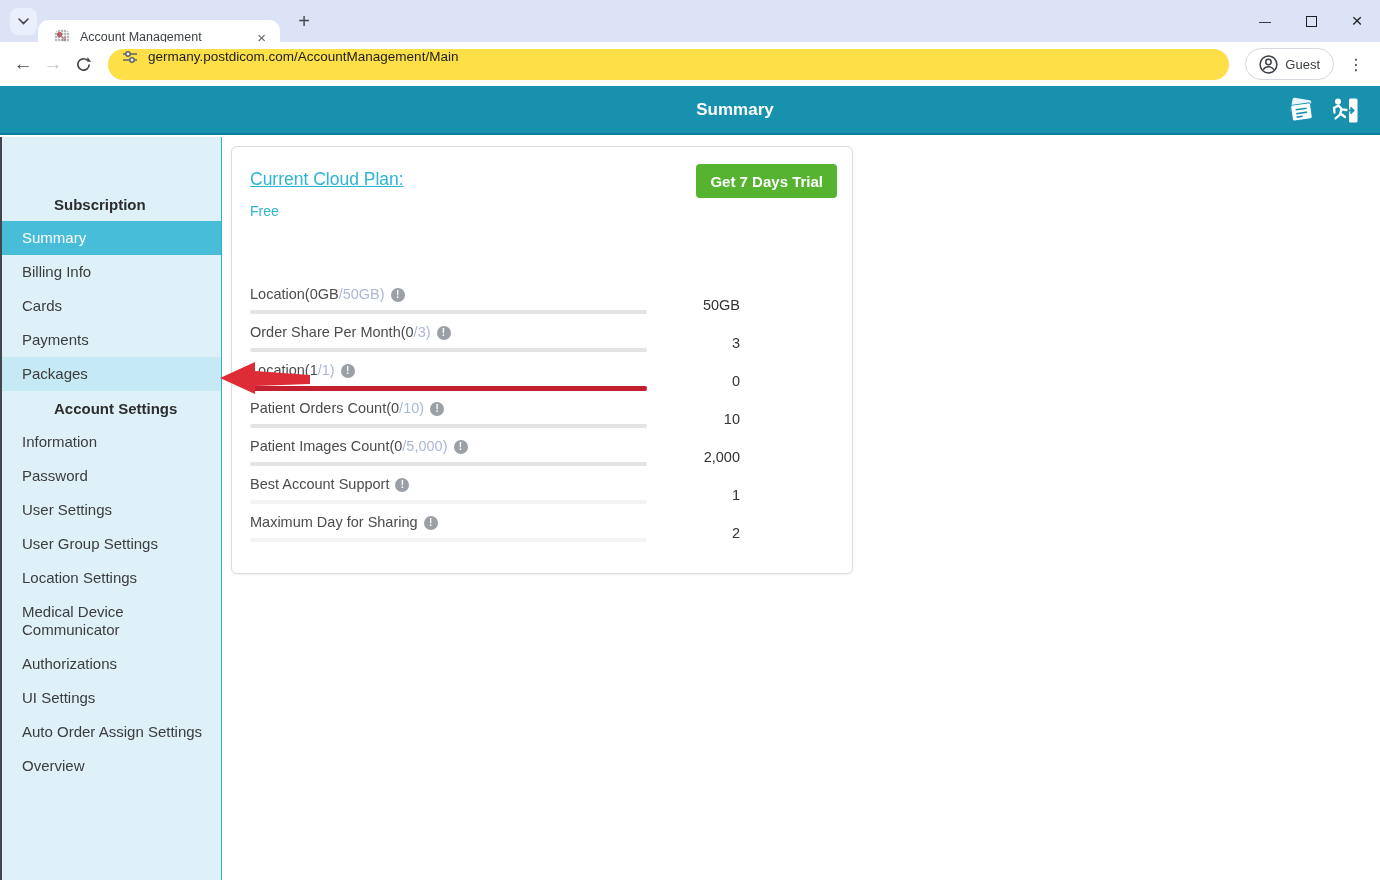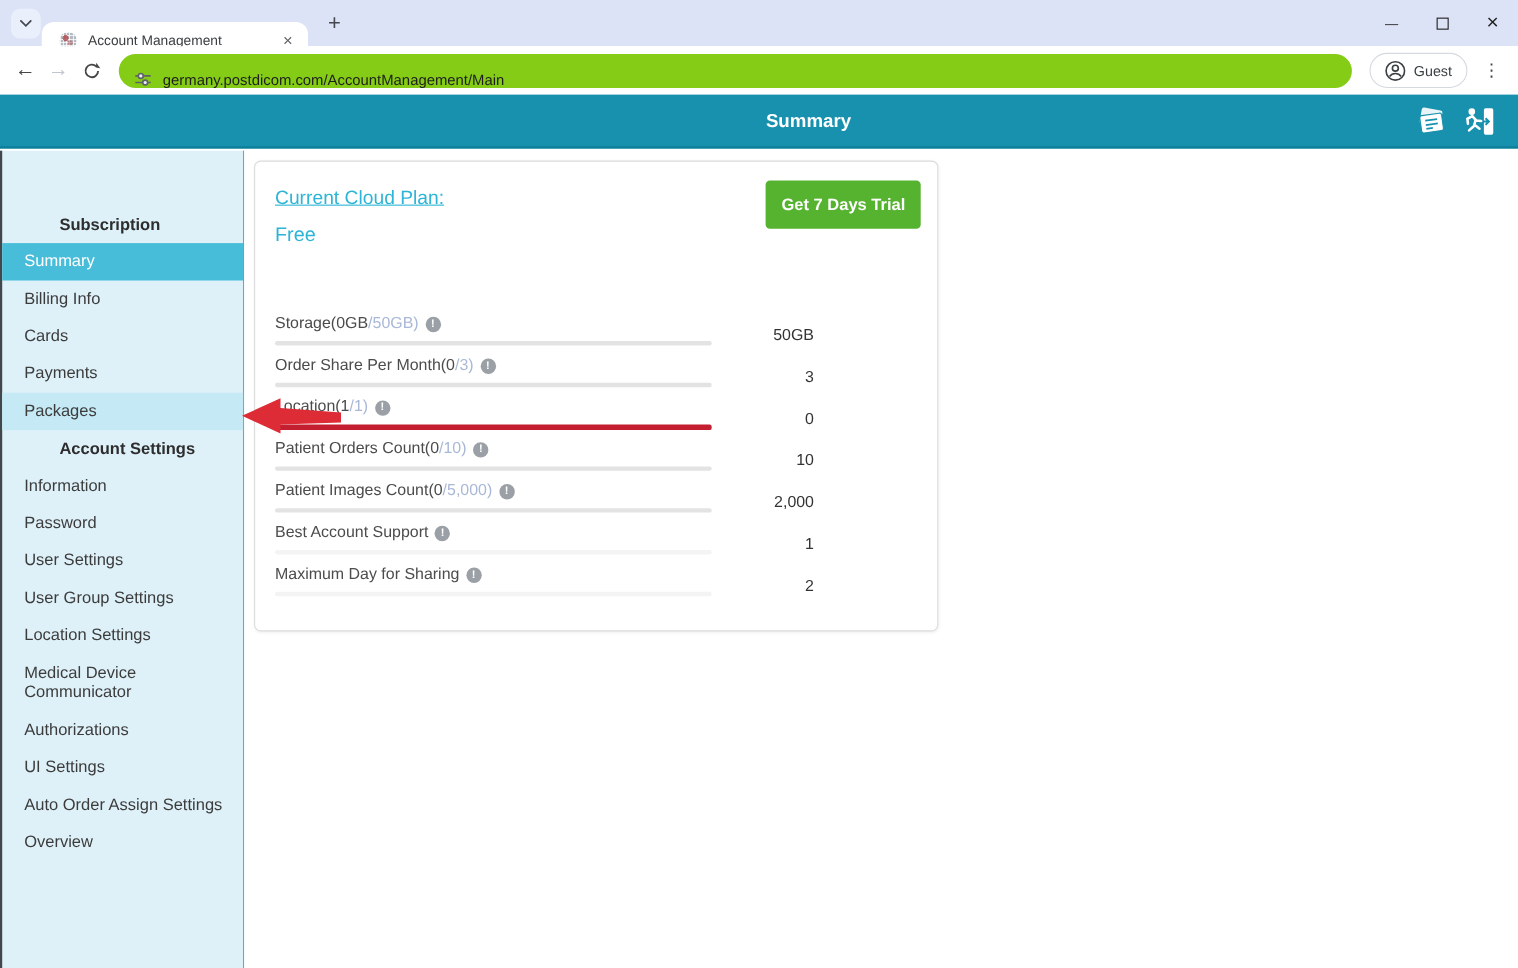--- a/index.html
+++ b/index.html
@@ -32,21 +32,21 @@
   .glyph-min::after{content:"—"; font-size:12px;}
   .glyph-max{width:11px; height:11px; border:1.4px solid #1f1f1f;}
   .glyph-close::after{content:"×"; font-size:19px;}
 
   
   .toolbar{position:absolute; top:42px; left:0; right:0; height:44px; background:#fff; display:flex; align-items:center;}
   .nav-ic{width:30px; text-align:center; font-size:19px; color:#474747; cursor:pointer;}
   .nav-back{margin-left:8px;} .nav-back::after{content:"←";}
   .nav-fwd{color:#c1c5cd;} .nav-fwd::after{content:"→";}
   .nav-reload{display:flex; align-items:center; justify-content:center;}
-  .addr{flex:1; height:31px; margin-left:10px; margin-right:16px; background:#84cc16; border-radius:16px; display:flex; align-items:flex-end; padding:0 14px;}
+  .addr{flex:1; height:31px; margin-left:10px; margin-right:16px; background:#fde047; border-radius:16px; display:flex; align-items:flex-start; padding:0 14px;}
   .url{font-size:13.5px; color:#1f1f1f; margin-left:10px;}
   .guest-pill{height:32px; border:1px solid #d5d9e0; border-radius:16px; background:#fff; display:flex; align-items:center; gap:7px; padding:0 13px; margin-right:8px; cursor:pointer;}
   .guest-label{font-size:13px; color:#3c4043;}
   .kebab{width:28px; text-align:center; color:#44474e; font-size:16px; margin-right:10px; cursor:pointer; letter-spacing:0;}
   .kebab::after{content:"⋮";}
 
   
   .appheader{position:absolute; top:86px; left:0; right:0; height:49px; background:var(--c-header); border-bottom:2px solid #0d7e99; display:flex; align-items:center;}
   .brand{display:flex; align-items:center; gap:9px; margin-left:24px;}
   .brand-text{color:#fff; font-size:21px; font-weight:600; letter-spacing:.2px;}
@@ -59,22 +59,22 @@
     border-left:2px solid #42464d; border-right:1px solid #35aecb; padding-top:50px;}
   .side-header{padding:9px 16px 8px 16px; font-weight:700; font-size:15px; color:#2d2d2d;margin-left:36px;}
   .side-item{padding:8px 16px 8px 20px; font-size:15px; line-height:1.2; color:#3c3c3c; cursor:pointer;}
   .side-item.active{background:var(--c-active); color:#fff;}
   .side-item.hover{background:var(--c-item-hover);}
 
   
   .main{position:absolute; left:222px; top:137px; right:0; bottom:0; background:#fff;}
   .card{position:absolute; left:9px; top:9px; width:622px; height:428px; background:#fff; border:1px solid #dcdcdc; border-radius:6px; box-shadow:0 1px 3px rgba(0,0,0,.06);}
   .plan-link{position:absolute; left:18px; top:22px; font-size:17.5px; color:var(--c-link); text-decoration:underline; cursor:pointer;}
-  .plan-value{position:absolute; left:18px; top:56px; font-size:18px; color:var(--c-link);}
-  .trial-btn{position:absolute; right:15px; top:17px; height:44px; padding:0 14px; background:var(--c-green); border:none; border-radius:4px; color:#fff; font-weight:700; font-size:15px; font-family:inherit; cursor:pointer;}
+  .plan-value{position:absolute; left:18px; top:56px; font-size:14px; color:var(--c-link);}
+  .trial-btn{position:absolute; right:15px; top:17px; height:34px; padding:0 14px; background:var(--c-green); border:none; border-radius:4px; color:#fff; font-weight:700; font-size:15px; font-family:inherit; cursor:pointer;}
   .thead{position:absolute; left:18px; right:18px; top:106px; height:26px; border-bottom:1px solid #e4e4e4;}
   .th-unit{font-size:15px; font-weight:700; color:#2f2f2f;}
   .th-avail{position:absolute; right:94px; top:0; font-size:15px; font-weight:700; color:#2f2f2f;}
   .rows{position:absolute; left:18px; right:18px; top:138px;}
   .trow{position:relative; height:38px;}
   .l-main{font-size:14.5px; color:#4c4c4c;}
   .l-light{font-size:14.5px; color:#a9b8d8;}
   .info-icon{display:inline-block; width:14px; height:14px; border-radius:50%; background:#9aa0a6; color:#fff; font-size:10px; font-weight:700; text-align:center; line-height:14px; margin-left:6px; vertical-align:1px; cursor:pointer;}
   .info-icon::after{content:"!";}
   .tbar{position:absolute; left:0; top:25px; width:397px; height:4px; border-radius:2px;}
@@ -187,21 +187,21 @@
   </div>
 
 <div class="main">
   <div class="card">
     <a class="plan-link">Current Cloud Plan:</a>
     <div class="plan-value">Free</div>
     <button class="trial-btn">Get 7 Days Trial</button>
     <div class="rows" id="rows">
         <div class="trow">
     <span class="tlabel">
-      <span class="l-main">Storage(0GB</span><span class="l-light">/50GB)</span><span class="info-icon"></span>
+      <span class="l-main">Location(0GB</span><span class="l-light">/50GB)</span><span class="info-icon"></span>
     </span>
     <div class="tbar bar-gray"></div>
     <span class="tvalue">50GB</span>
   </div>
         <div class="trow">
     <span class="tlabel">
       <span class="l-main">Order Share Per Month(0</span><span class="l-light">/3)</span><span class="info-icon"></span>
     </span>
     <div class="tbar bar-gray"></div>
     <span class="tvalue">3</span>

